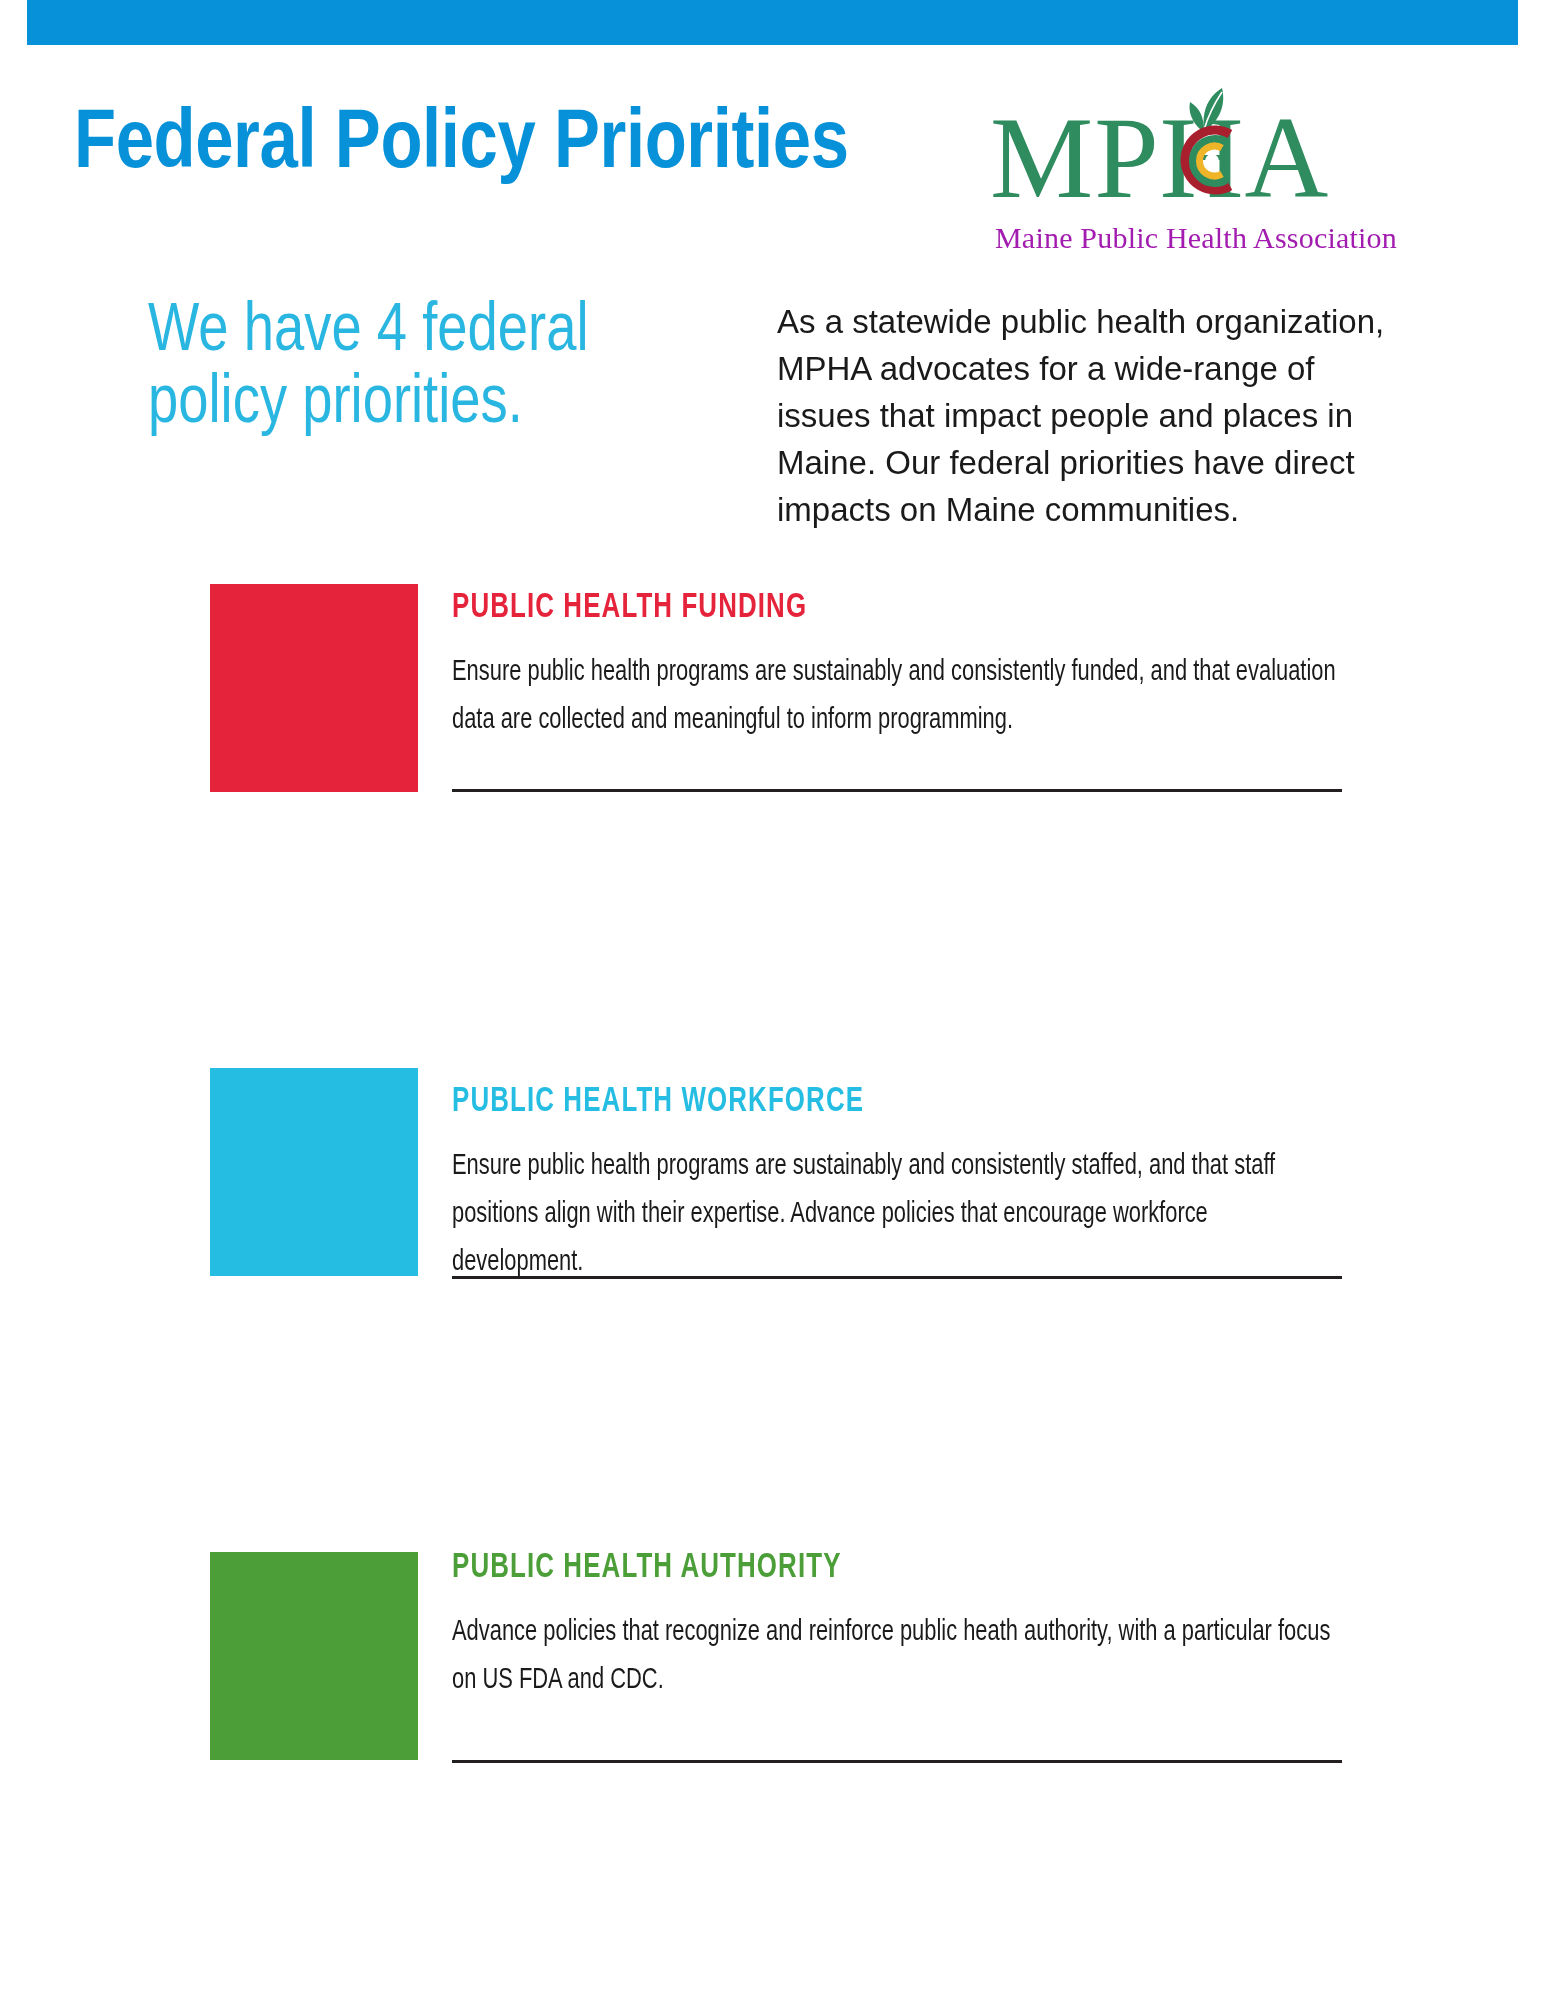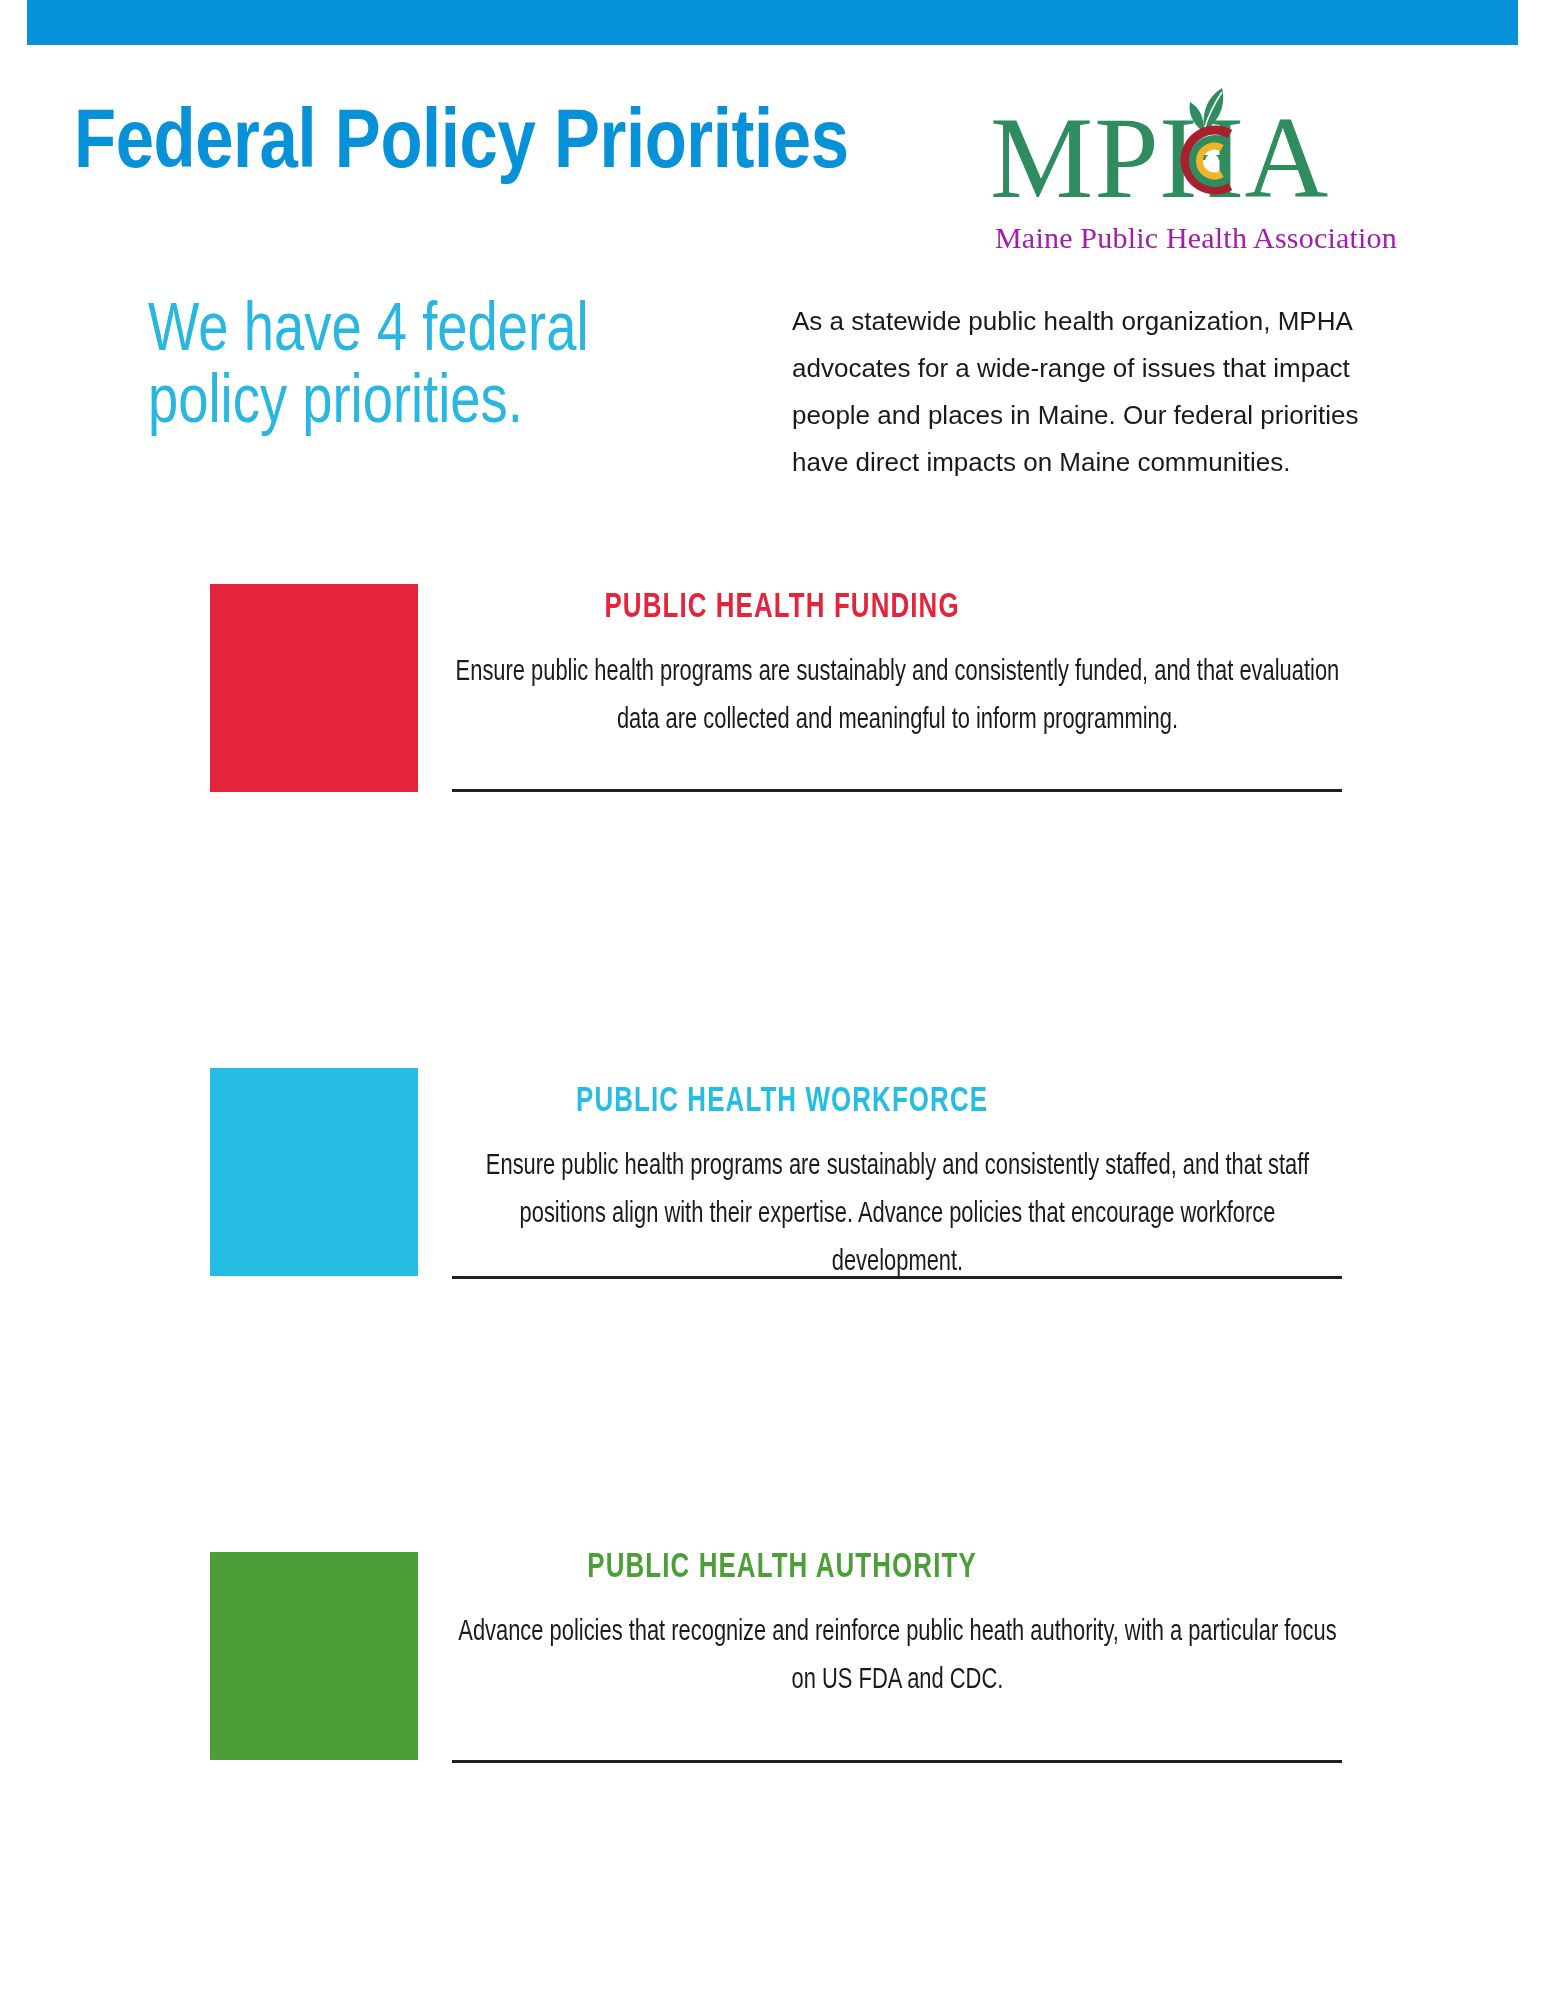--- a/index.html
+++ b/index.html
@@ -106,33 +106,31 @@
     font-weight: 400;
     color: #29b6e0;
     transform: scaleX(0.80);
     transform-origin: left top;
   }
   .intro-copy {
     position: absolute;
     left: 777px;
     top: 8px;
     width: 620px;
-    font-size: 26px;
+    font-size: 33px;
     line-height: 47px;
     color: #1a1a1a;
-    margin-left: 15px;
   }
 
   
   .priorities {
     position: absolute;
     left: 0;
     top: 584px;
     width: 1545px;
-    text-align: center;
   }
   .priority {
     position: relative;
     height: 242px;
   }
   .swatch {
     position: absolute;
     left: 210px;
     top: 0;
     width: 208px;

